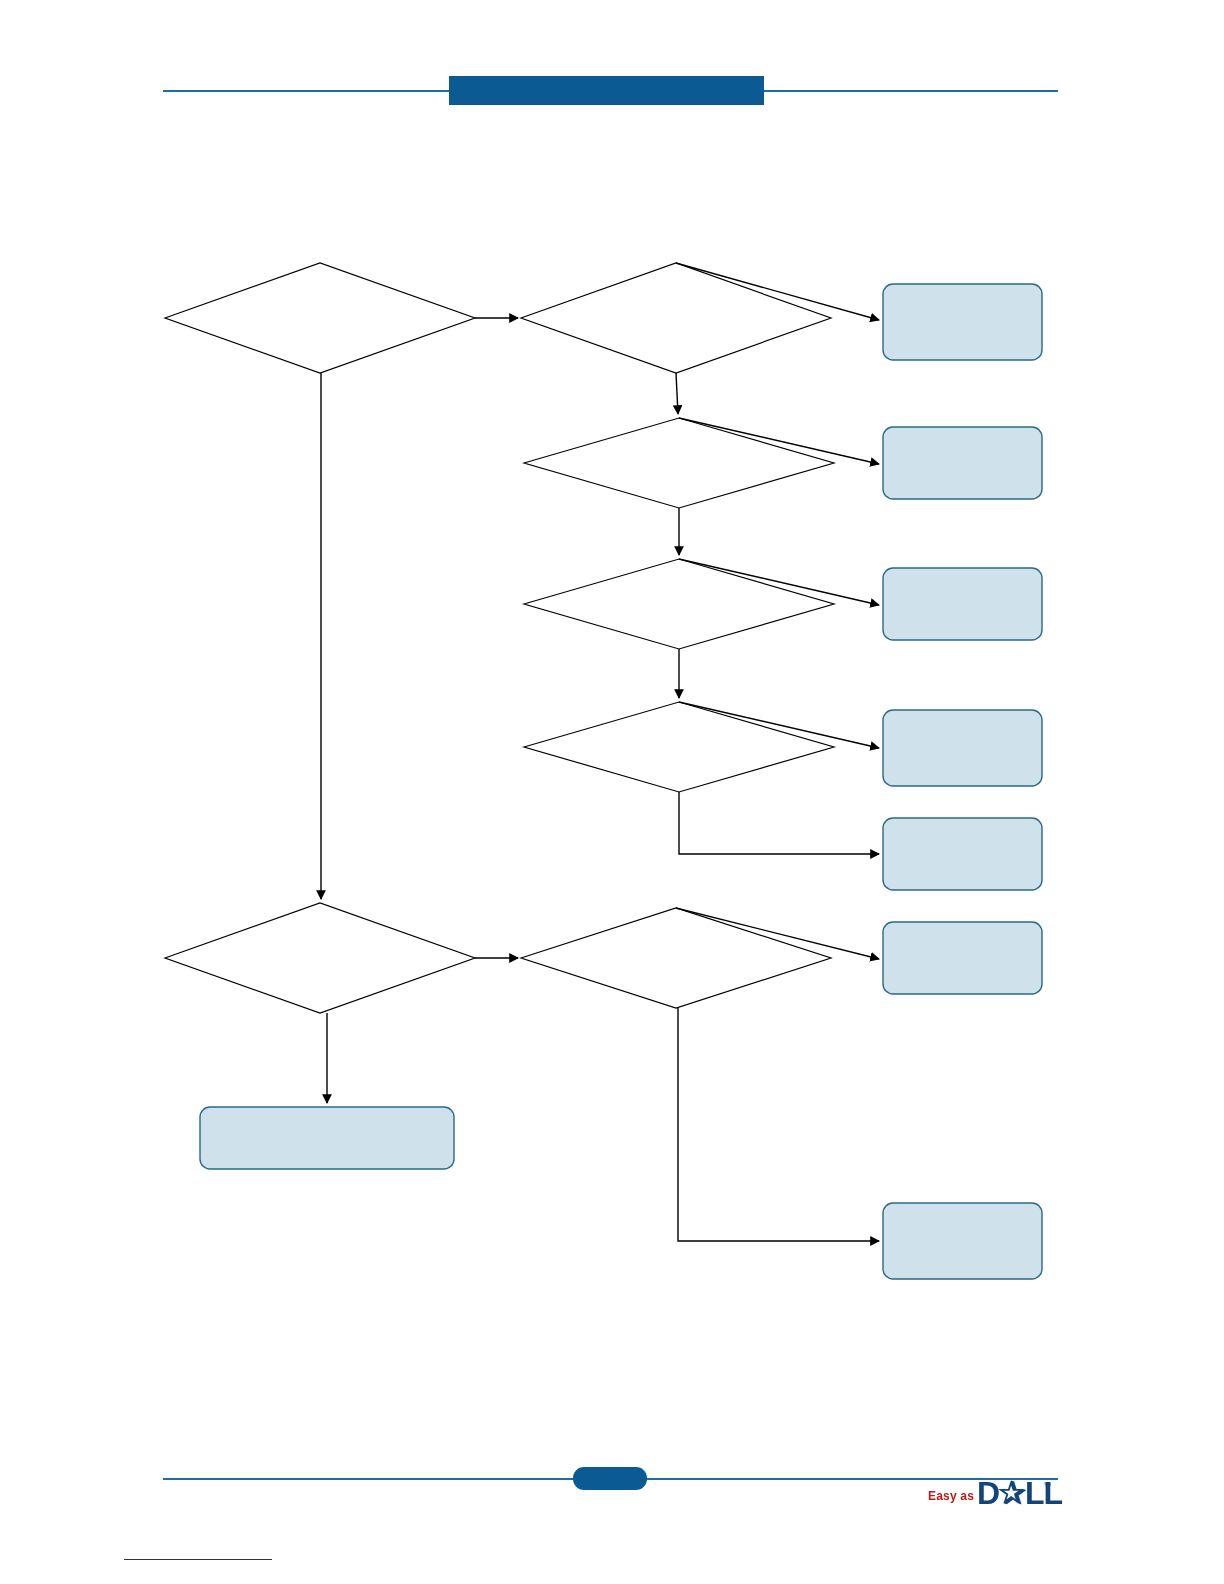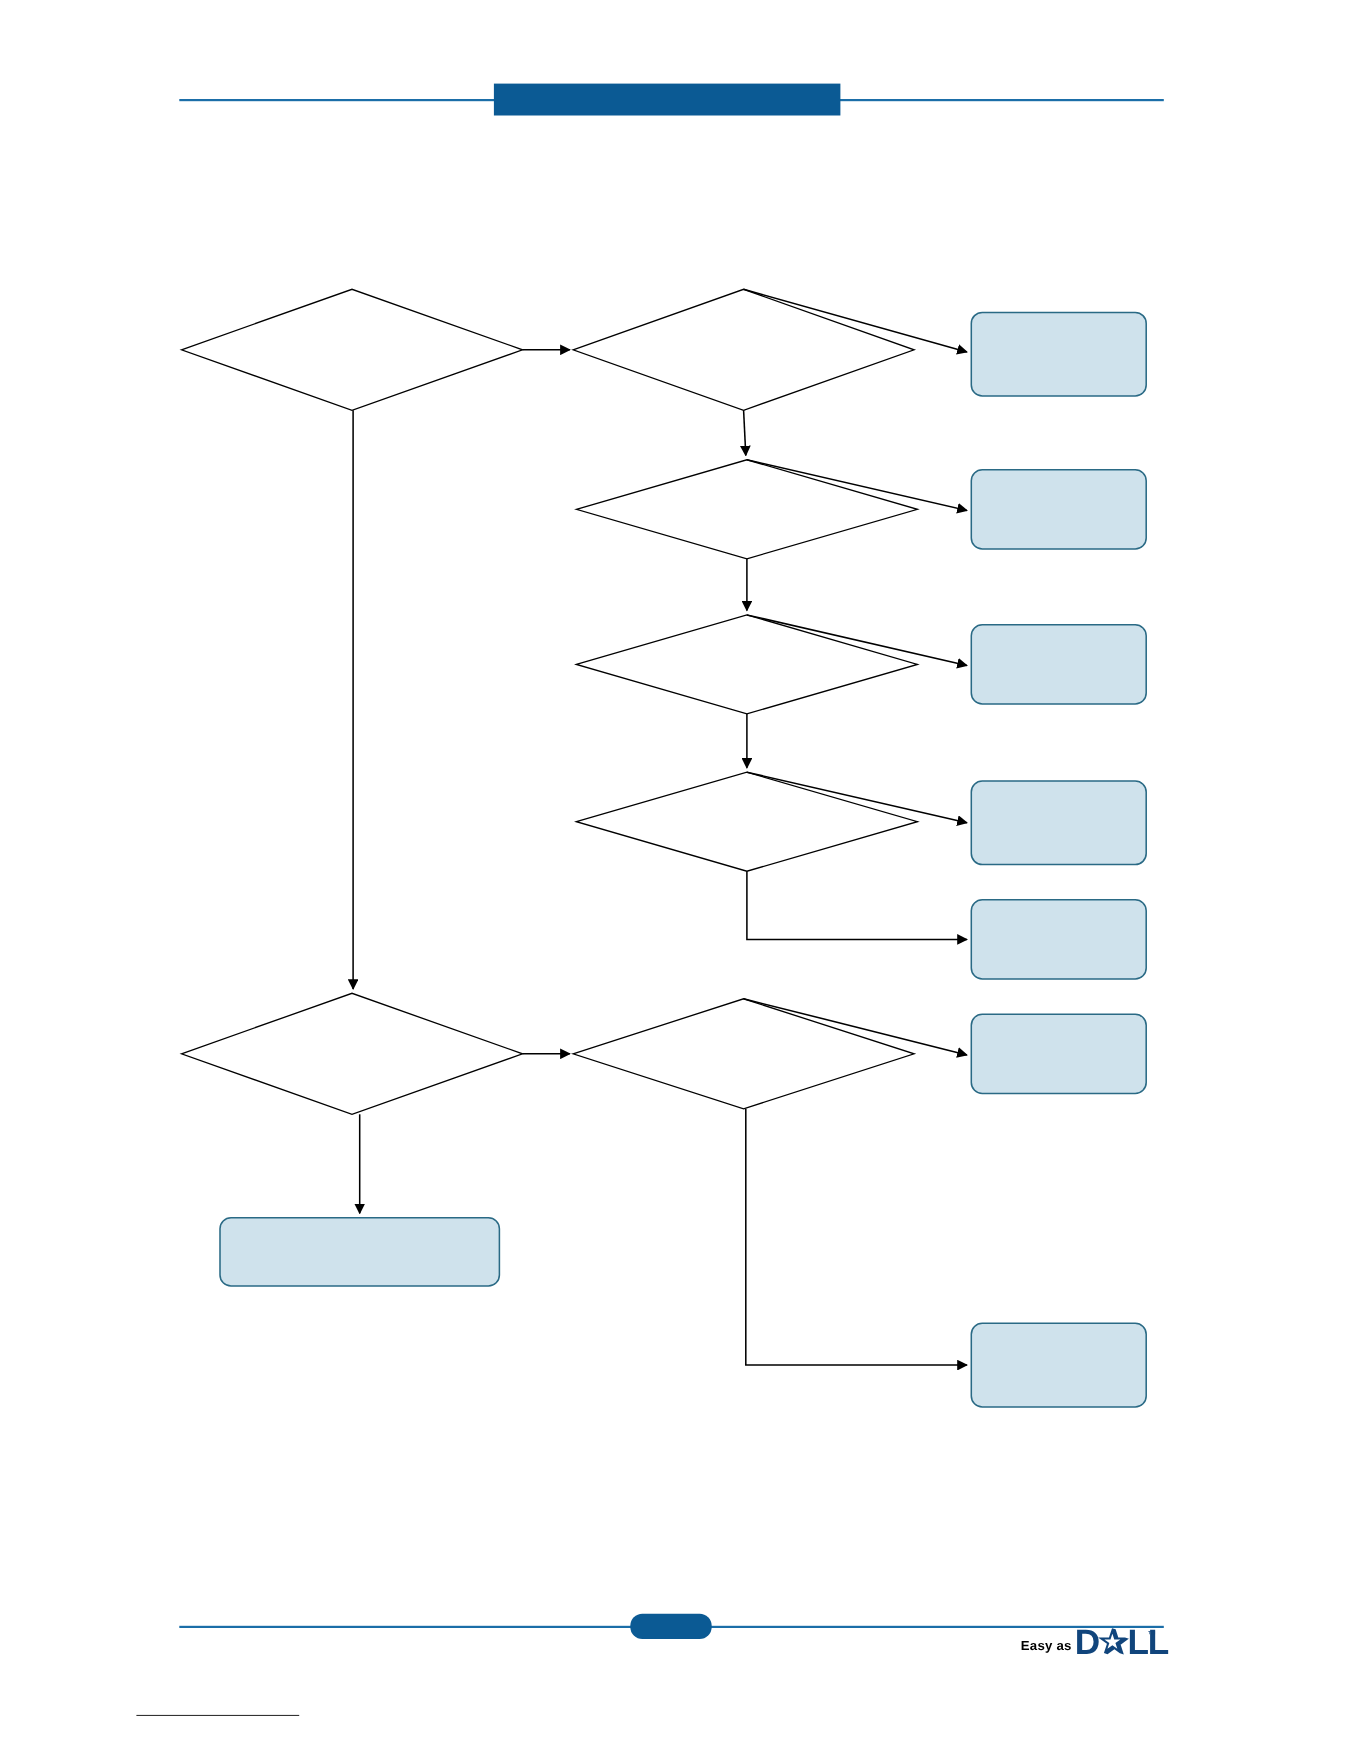--- a/index.html
+++ b/index.html
@@ -74,21 +74,21 @@
     text-align: center;
     color: #ffffff;
     font-size: 11px;
   }
   #footer-easy-as {
     position: absolute;
     left: 928px;
     top: 1489px;
     font-size: 12px;
     font-weight: bold;
-    color: #000000;
+    color: #b91c1c;
     letter-spacing: 0.2px;
   }
   #footer-dell-logo {
     position: absolute;
     left: 977px;
     top: 1479px;
     font-size: 32px;
     font-weight: bold;
     color: #11457c;
     letter-spacing: -1px;

